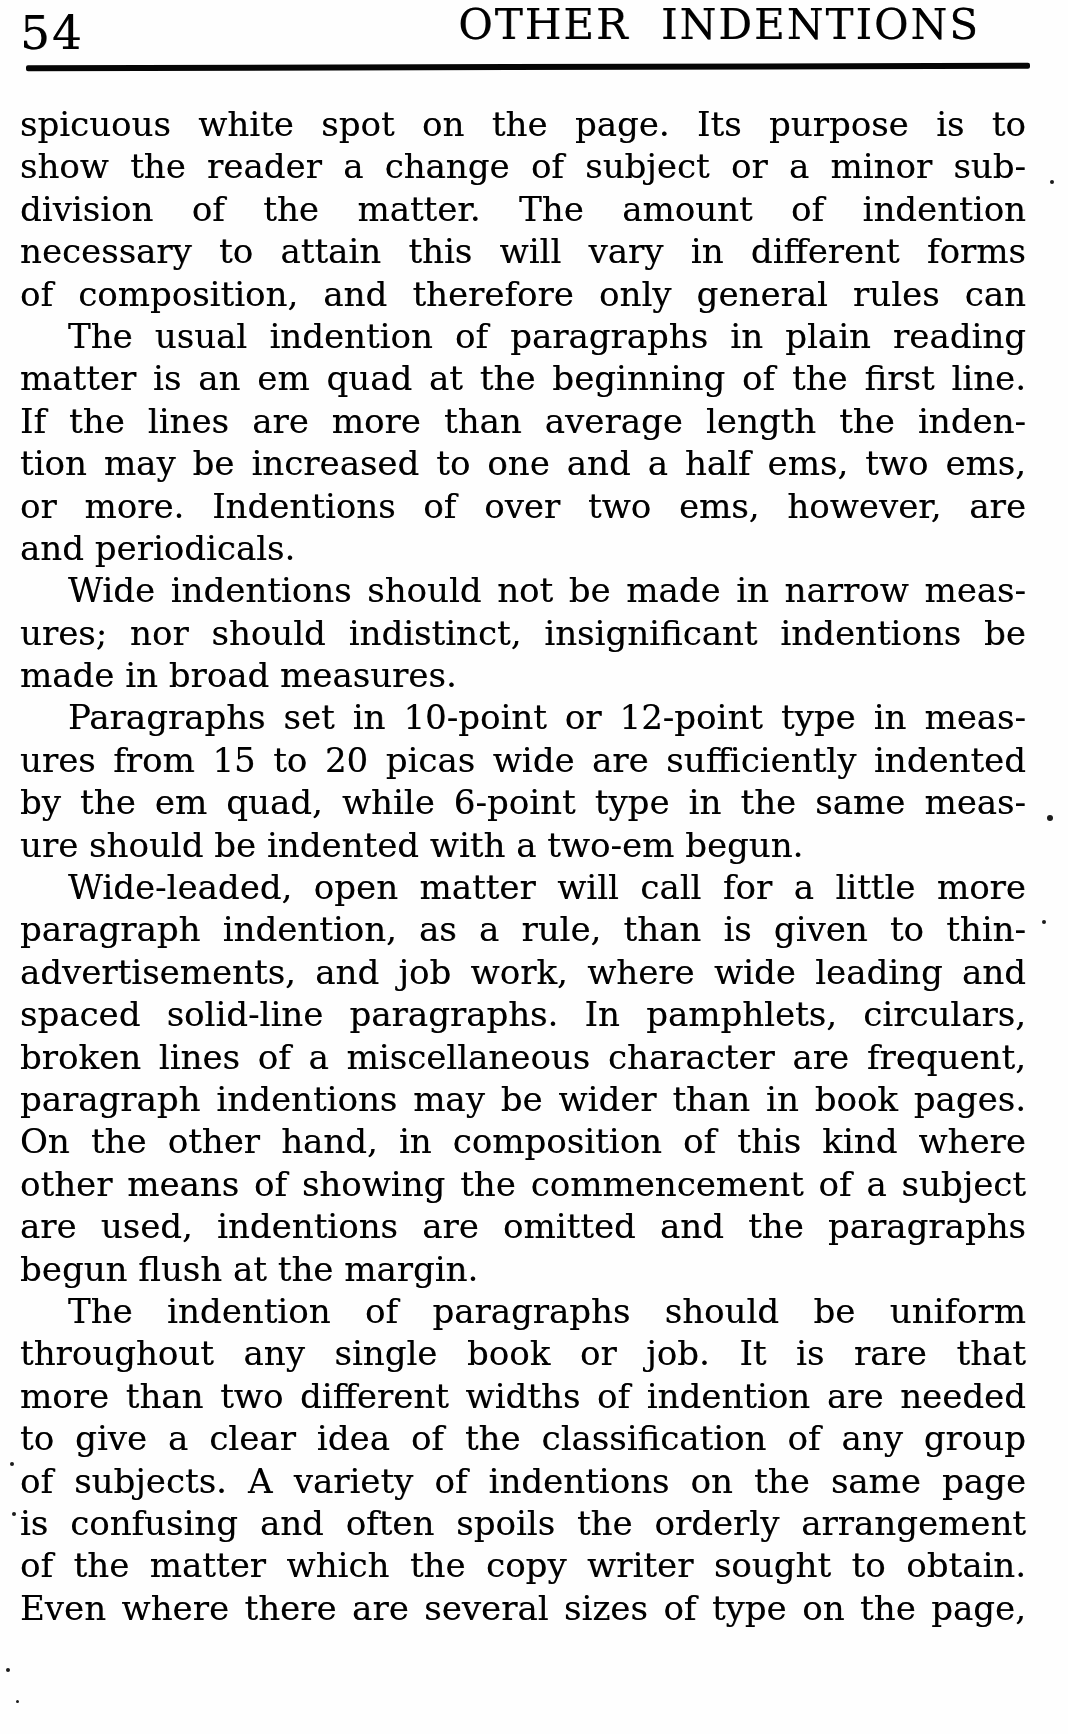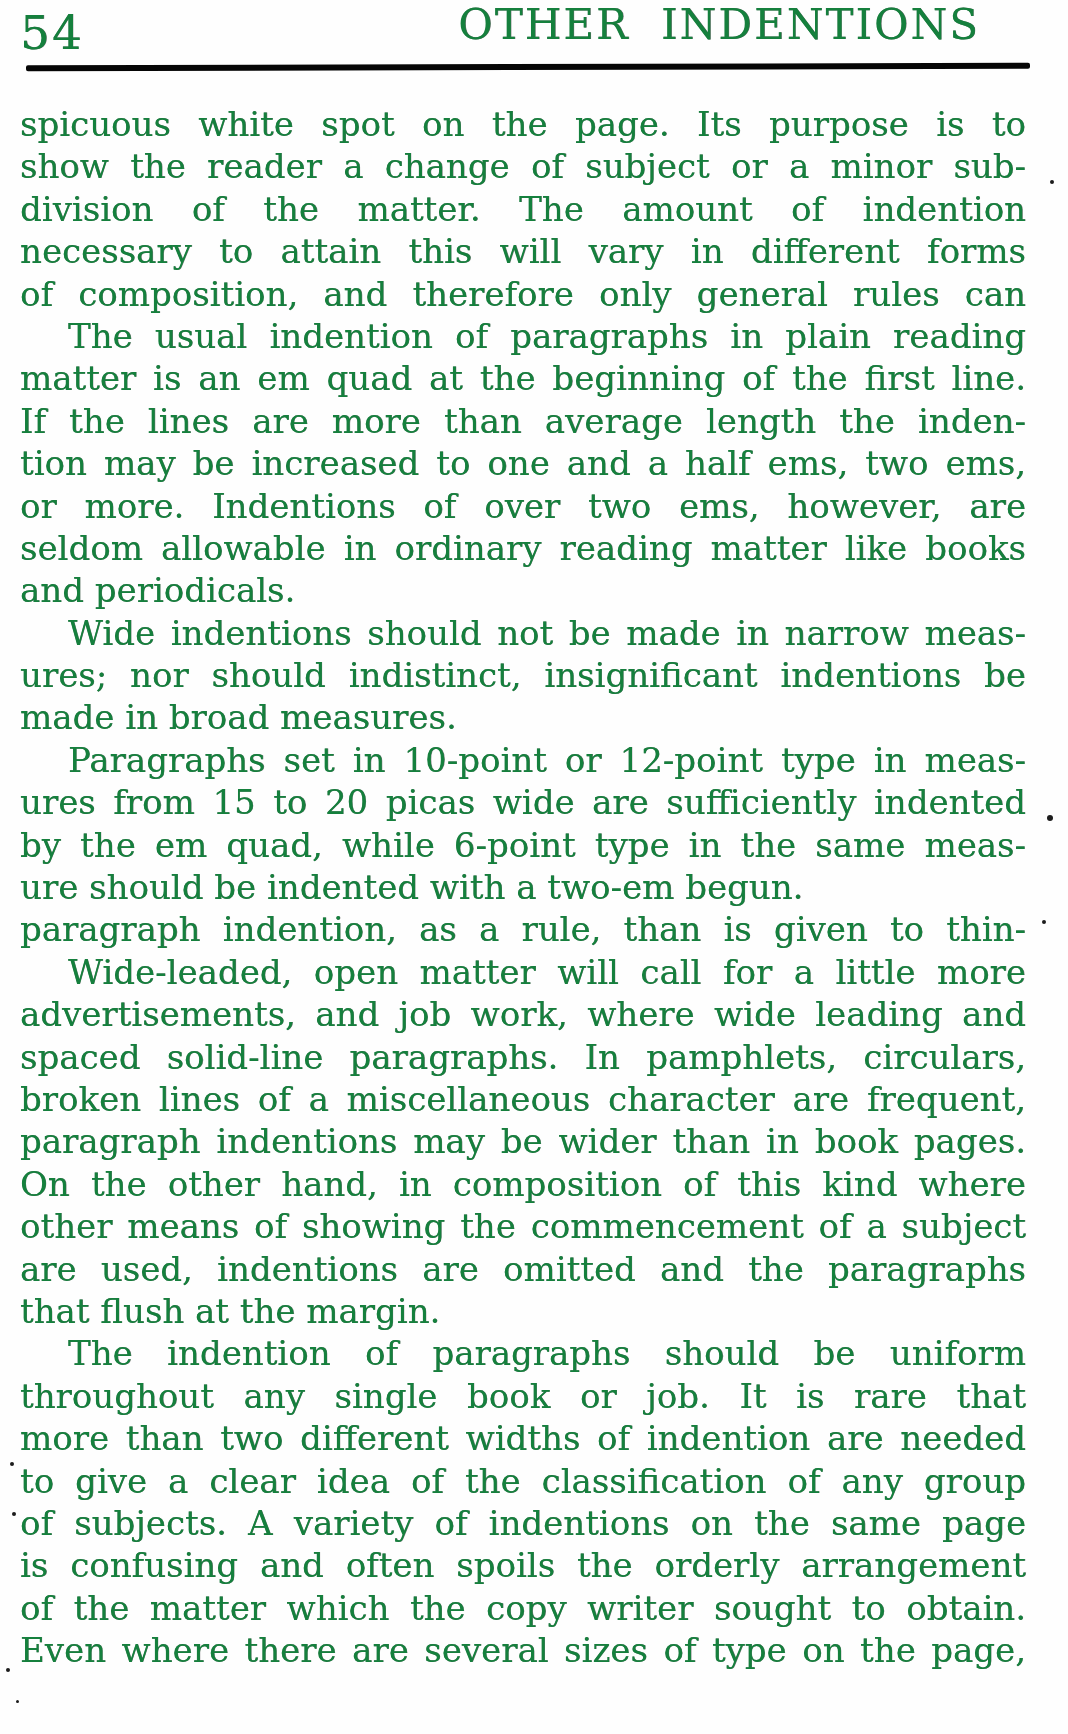--- a/index.html
+++ b/index.html
@@ -3,21 +3,21 @@
 <meta charset="utf-8">
 <style>
   html, body { margin: 0; padding: 0; background: #ffffff; }
   .page {
     position: relative;
     width: 1068px;
     height: 1734px;
     background: #fefefe;
     overflow: hidden;
     font-family: "DejaVu Serif", serif;
-    color: #15803d;
+    color: #000000;
   }
   .pagenum {
     position: absolute;
     left: 20px;
     top: 8px;
     font-size: 47px;
     line-height: 50px;
     letter-spacing: 2px;
     font-variant-numeric: oldstyle-nums;
     text-shadow: 0.4px 0.4px 0 rgba(10,10,10,0.6);
@@ -94,48 +94,47 @@
       <div class="ln">necessary to attain this will vary in different forms</div>
       <div class="ln">of composition, and therefore only general rules can</div>
     </div>
 
     <div class="para">
       <div class="ln pi">The usual indention of paragraphs in plain reading</div>
       <div class="ln">matter is an em quad at the beginning of the first line.</div>
       <div class="ln">If the lines are more than average length the inden-</div>
       <div class="ln">tion may be increased to one and a half ems, two ems,</div>
       <div class="ln">or more. Indentions of over two ems, however, are</div>
-      <div class="ln">seldom allowable in ordinary reading matter like books</div>
       <div class="ln pl">and periodicals.</div>
     </div>
 
     <div class="para">
       <div class="ln pi">Wide indentions should not be made in narrow meas-</div>
       <div class="ln">ures; nor should indistinct, insignificant indentions be</div>
       <div class="ln pl">made in broad measures.</div>
     </div>
 
     <div class="para">
       <div class="ln pi">Paragraphs set in 10-point or 12-point type in meas-</div>
       <div class="ln">ures from 15 to 20 picas wide are sufficiently indented</div>
       <div class="ln">by the em quad, while 6-point type in the same meas-</div>
       <div class="ln pl">ure should be indented with a two-em begun.</div>
     </div>
 
     <div class="para">
+      <div class="ln pi">Wide-leaded, open matter will call for a little more</div>
       <div class="ln">paragraph indention, as a rule, than is given to thin-</div>
-      <div class="ln pi">Wide-leaded, open matter will call for a little more</div>
       <div class="ln">advertisements, and job work, where wide leading and</div>
       <div class="ln">spaced solid-line paragraphs. In pamphlets, circulars,</div>
       <div class="ln">broken lines of a miscellaneous character are frequent,</div>
       <div class="ln">paragraph indentions may be wider than in book pages.</div>
       <div class="ln">On the other hand, in composition of this kind where</div>
       <div class="ln">other means of showing the commencement of a subject</div>
       <div class="ln">are used, indentions are omitted and the paragraphs</div>
-      <div class="ln pl">that flush at the margin.</div>
+      <div class="ln pl">begun flush at the margin.</div>
     </div>
 
     <div class="para">
       <div class="ln pi">The indention of paragraphs should be uniform</div>
       <div class="ln">throughout any single book or job. It is rare that</div>
       <div class="ln">more than two different widths of indention are needed</div>
       <div class="ln">to give a clear idea of the classification of any group</div>
       <div class="ln">of subjects. A variety of indentions on the same page</div>
       <div class="ln">is confusing and often spoils the orderly arrangement</div>
       <div class="ln">of the matter which the copy writer sought to obtain.</div>

